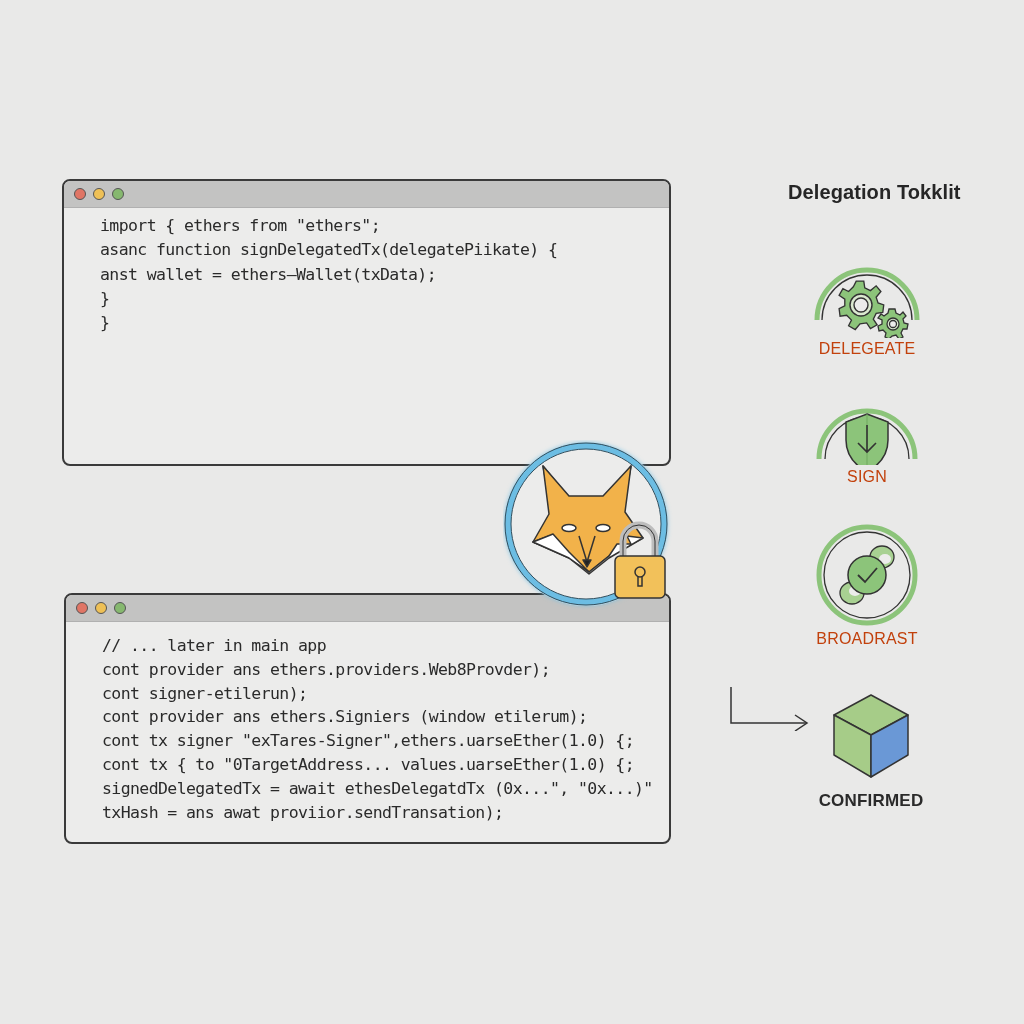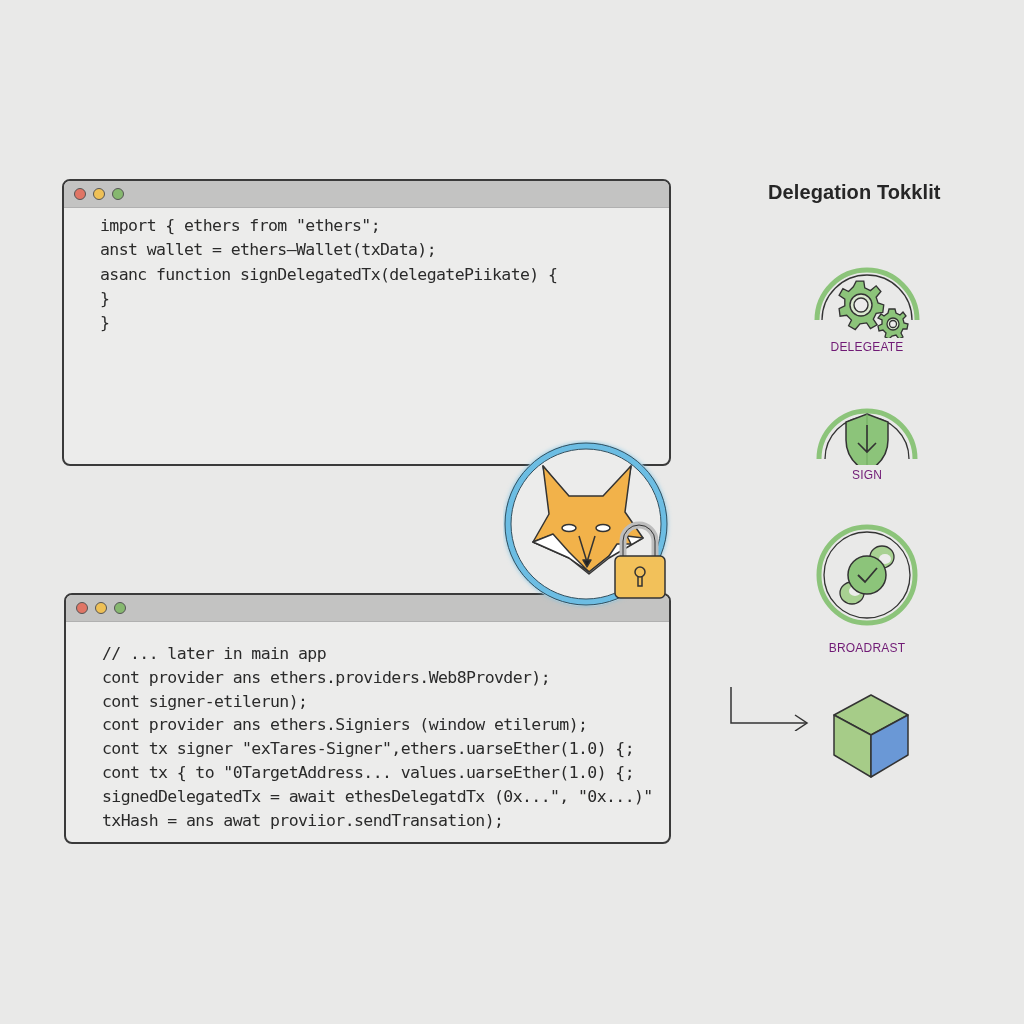--- a/index.html
+++ b/index.html
@@ -40,58 +40,58 @@
       padding: 6px 0 0 36px;
       font-family: "DejaVu Sans Mono", "Liberation Mono", monospace;
       font-size: 16.5px;
       line-height: 24.3px;
       color: #2a2a2a;
       white-space: pre;
       letter-spacing: -0.6px;
     }
     #win1 { left: 62px; top: 179px; width: 609px; height: 287px; }
     #win2 { left: 64px; top: 593px; width: 607px; height: 251px; }
-    #win2 .code { line-height: 23.8px; padding-top: 20px; padding-left: 36px; }
+    #win2 .code { line-height: 23.8px; padding-top: 12px; padding-left: 36px; }
 
     .badge {
       position: absolute;
       left: 503px;
       top: 440px;
       width: 170px;
       height: 170px;
     }
 
     .side-title {
       position: absolute;
-      left: 768px;
+      left: 788px;
       top: 181px;
       font-size: 20px;
       font-weight: bold;
       color: #262626;
       letter-spacing: 0.1px;
     }
     .step {
       position: absolute;
       width: 200px;
       left: 767px;
       text-align: center;
     }
     .step .icon { display: block; margin: 0 auto; }
     .step .label {
       display: block;
-      font-size: 12px;
-      color: #701a75;
+      font-size: 16px;
+      color: #c2410c;
       letter-spacing: 0.2px;
     }
     #step-delegate { top: 258px; }
     #step-delegate .label { margin-top: 2px; }
     #step-sign { top: 395px; }
     #step-sign .label { margin-top: 3px; }
     #step-broadcast { top: 523px; }
-    #step-broadcast .label { margin-top: 14px; }
+    #step-broadcast .label { margin-top: 3px; }
 
     .arrow {
       position: absolute;
       left: 728px;
       top: 685px;
     }
     .cube {
       position: absolute;
       left: 830px;
       top: 693px;
@@ -111,21 +111,21 @@
   </style>
 </head>
 <body>
 
 <div class="window" id="win1">
   <div class="titlebar">
     <span class="dot" style="background:#e07565"></span>
     <span class="dot" style="background:#eec056"></span>
     <span class="dot" style="background:#86b86f"></span>
   </div>
-  <div class="code"><div>import { ethers from "ethers";</div><div>anst wallet = ethers–Wallet(txData);</div><div>asanc function signDelegatedTx(delegatePiikate) {</div><div>}</div><div>}</div></div>
+  <div class="code"><div>import { ethers from "ethers";</div><div>asanc function signDelegatedTx(delegatePiikate) {</div><div>anst wallet = ethers–Wallet(txData);</div><div>}</div><div>}</div></div>
 </div>
 
 <div class="window" id="win2">
   <div class="titlebar">
     <span class="dot" style="background:#e07565"></span>
     <span class="dot" style="background:#eec056"></span>
     <span class="dot" style="background:#86b86f"></span>
   </div>
   <div class="code"><div>// ... later in main app</div><div>cont provider ans ethers.providers.Web8Provder);</div><div>cont signer-etilerun);</div><div>cont provider ans ethers.Signiers (window etilerum);</div><div>cont tx signer "exTares-Signer",ethers.uarseEther(1.0) {;</div><div>cont tx { to "0TargetAddress... values.uarseEther(1.0) {;</div><div>signedDelegatedTx = await ethesDelegatdTx (0x...", "0x...)"</div><div>txHash = ans awat proviior.sendTransation);</div></div>
 </div>
@@ -220,13 +220,14 @@
   <path d="M67,30 L79,38 L67,46" fill="none" stroke="#333" stroke-width="1.5"></path>
 </svg>
 
 <svg class="cube" width="82" height="86" viewBox="0 0 82 86">
   <polygon points="41,2 78,22 41,42 4,22" fill="#a6cc88" stroke="#333" stroke-width="1.5" stroke-linejoin="round"></polygon>
   <polygon points="4,22 41,42 41,84 4,62" fill="#a6cc88" stroke="#333" stroke-width="1.5" stroke-linejoin="round"></polygon>
   <polygon points="41,42 78,22 78,62 41,84" fill="#6a98d6" stroke="#333" stroke-width="1.5" stroke-linejoin="round"></polygon>
 </svg>
 
 <div class="confirmed">
+  <div>CONFIRMED</div>
 </div>
 
 </body></html>

